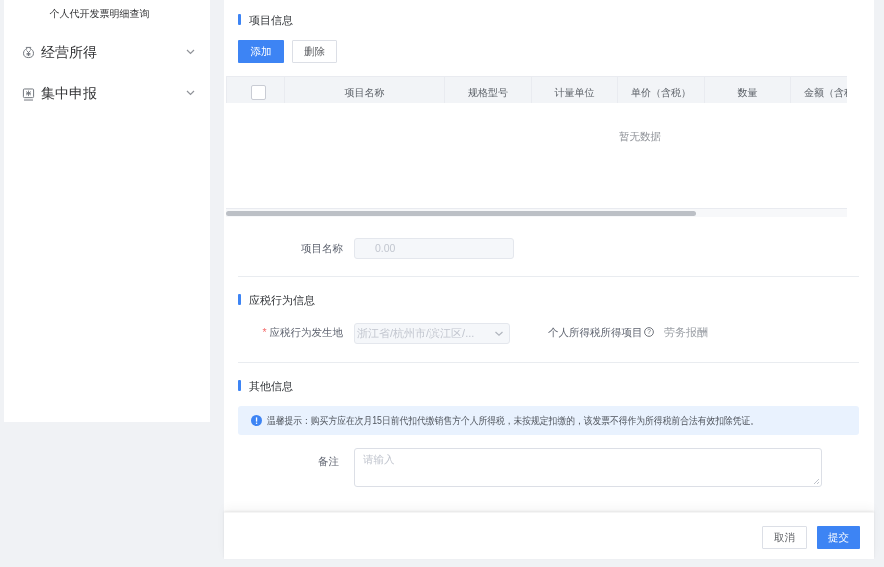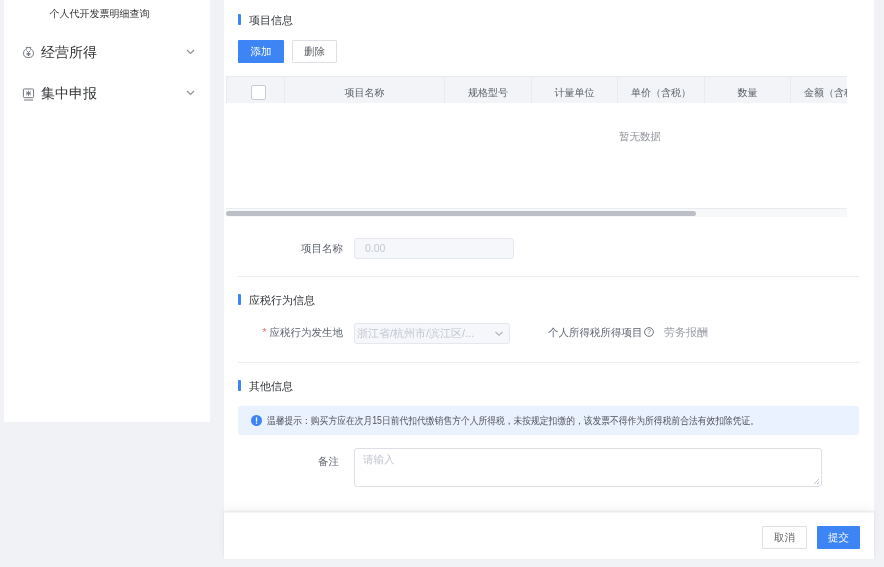--- a/index.html
+++ b/index.html
@@ -76,21 +76,21 @@
                   border:1px solid #c9ccd4;border-radius:2px;box-sizing:border-box;"></div>
       <div style="position:absolute;left:0;top:27px;width:621px;height:106px;background:#fff;
                   border-bottom:1px solid #e9ebf0;box-sizing:border-box;"></div>
       <div style="position:absolute;left:393px;top:53.5px;font-size:10.5px;color:#909399;">暂无数据</div>
 
       <div style="position:absolute;left:0;top:133px;width:621px;height:8px;background:#f7f8fa;"></div>
       <div style="position:absolute;left:0;top:134.5px;width:470px;height:5.5px;background:#bcc0c6;border-radius:2.75px;"></div>
     </div>
 
     <div class="abs lbl" style="left:15px;top:241.5px;width:104px;text-align:right;">项目名称</div>
-    <div class="abs ipt" style="left:130px;top:238px;width:160px;height:21px;line-height:19px;padding-left:10px;">0.00</div>
+    <div class="abs ipt" style="left:130px;top:238px;width:160px;height:21px;line-height:19px;padding-left:20px;">0.00</div>
 
     <div class="abs divider" style="top:276px;"></div>
 
     <div class="abs secbar" style="top:294px;"></div>
     <div class="abs sectitle" style="top:292.5px;">应税行为信息</div>
 
     <div class="abs lbl" style="left:15px;top:326px;width:104px;text-align:right;">
       <span style="color:#f56c6c;">* </span>应税行为发生地</div>
     <div class="abs ipt" style="left:130px;top:323px;width:156px;height:21px;line-height:19px;padding-left:2px;font-size:11px;">浙江省/杭州市/滨江区/...</div>
     <svg class="abs" style="left:270px;top:331px;" width="10" height="6" viewBox="0 0 10 6">

